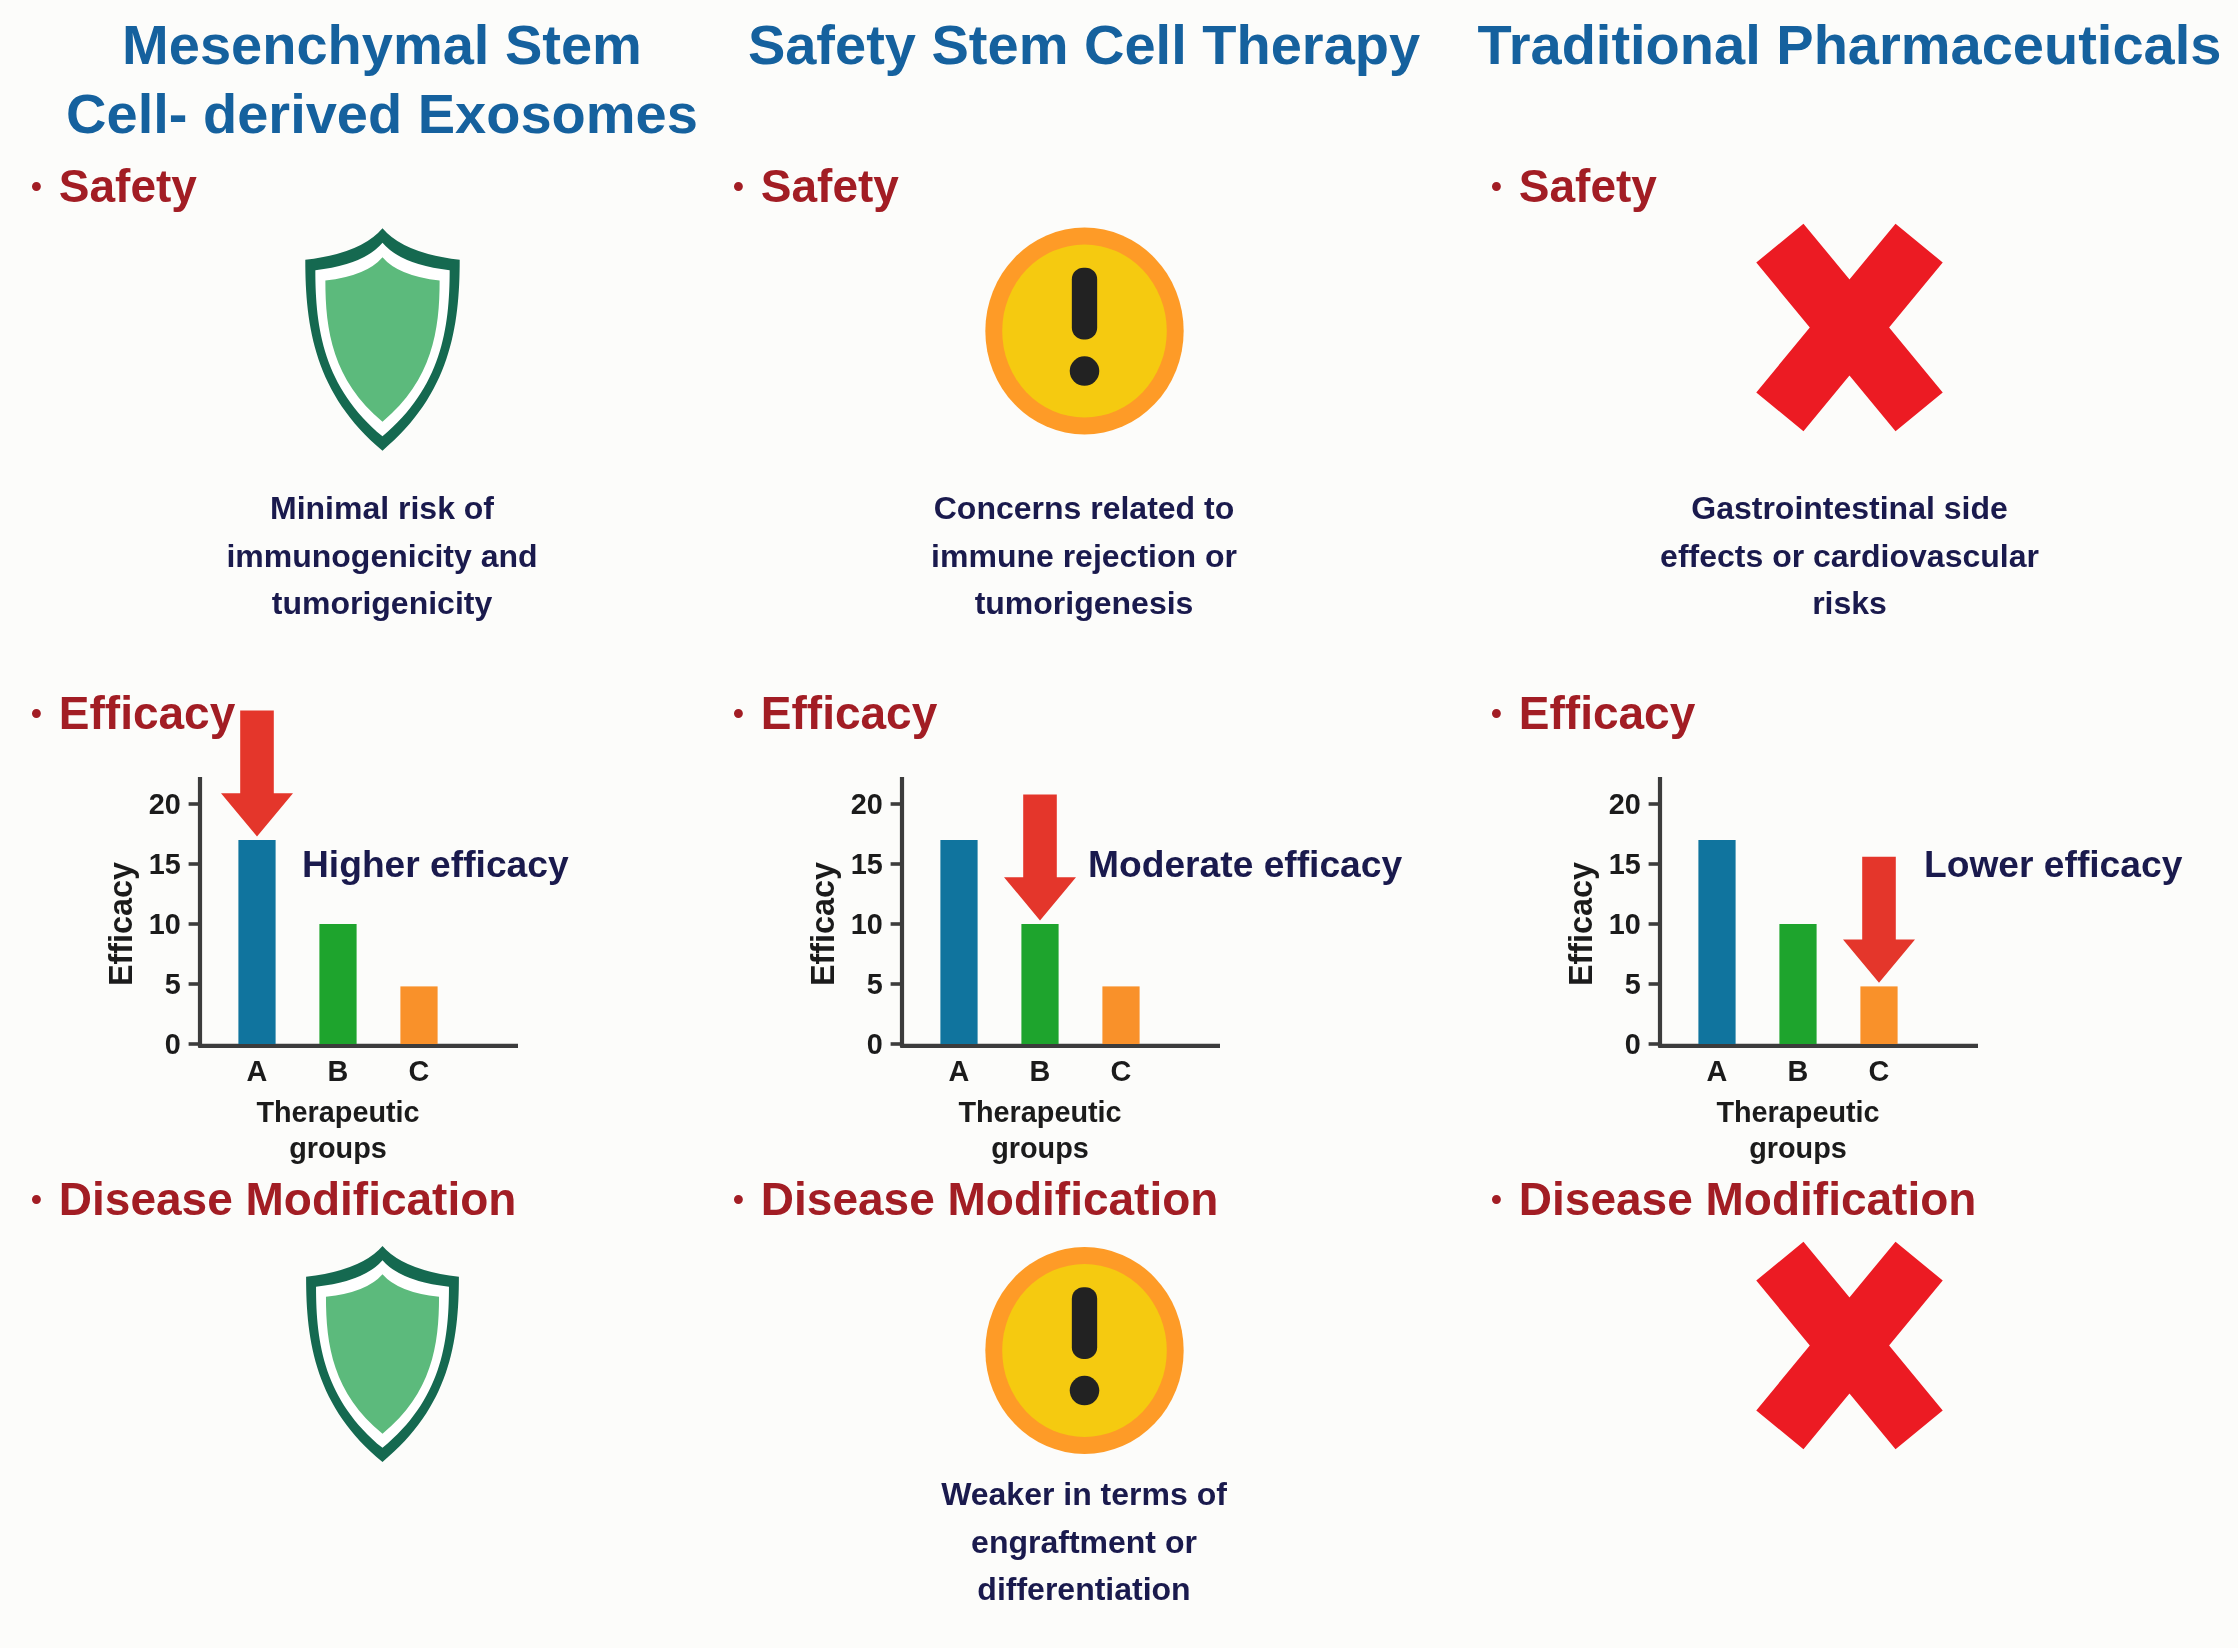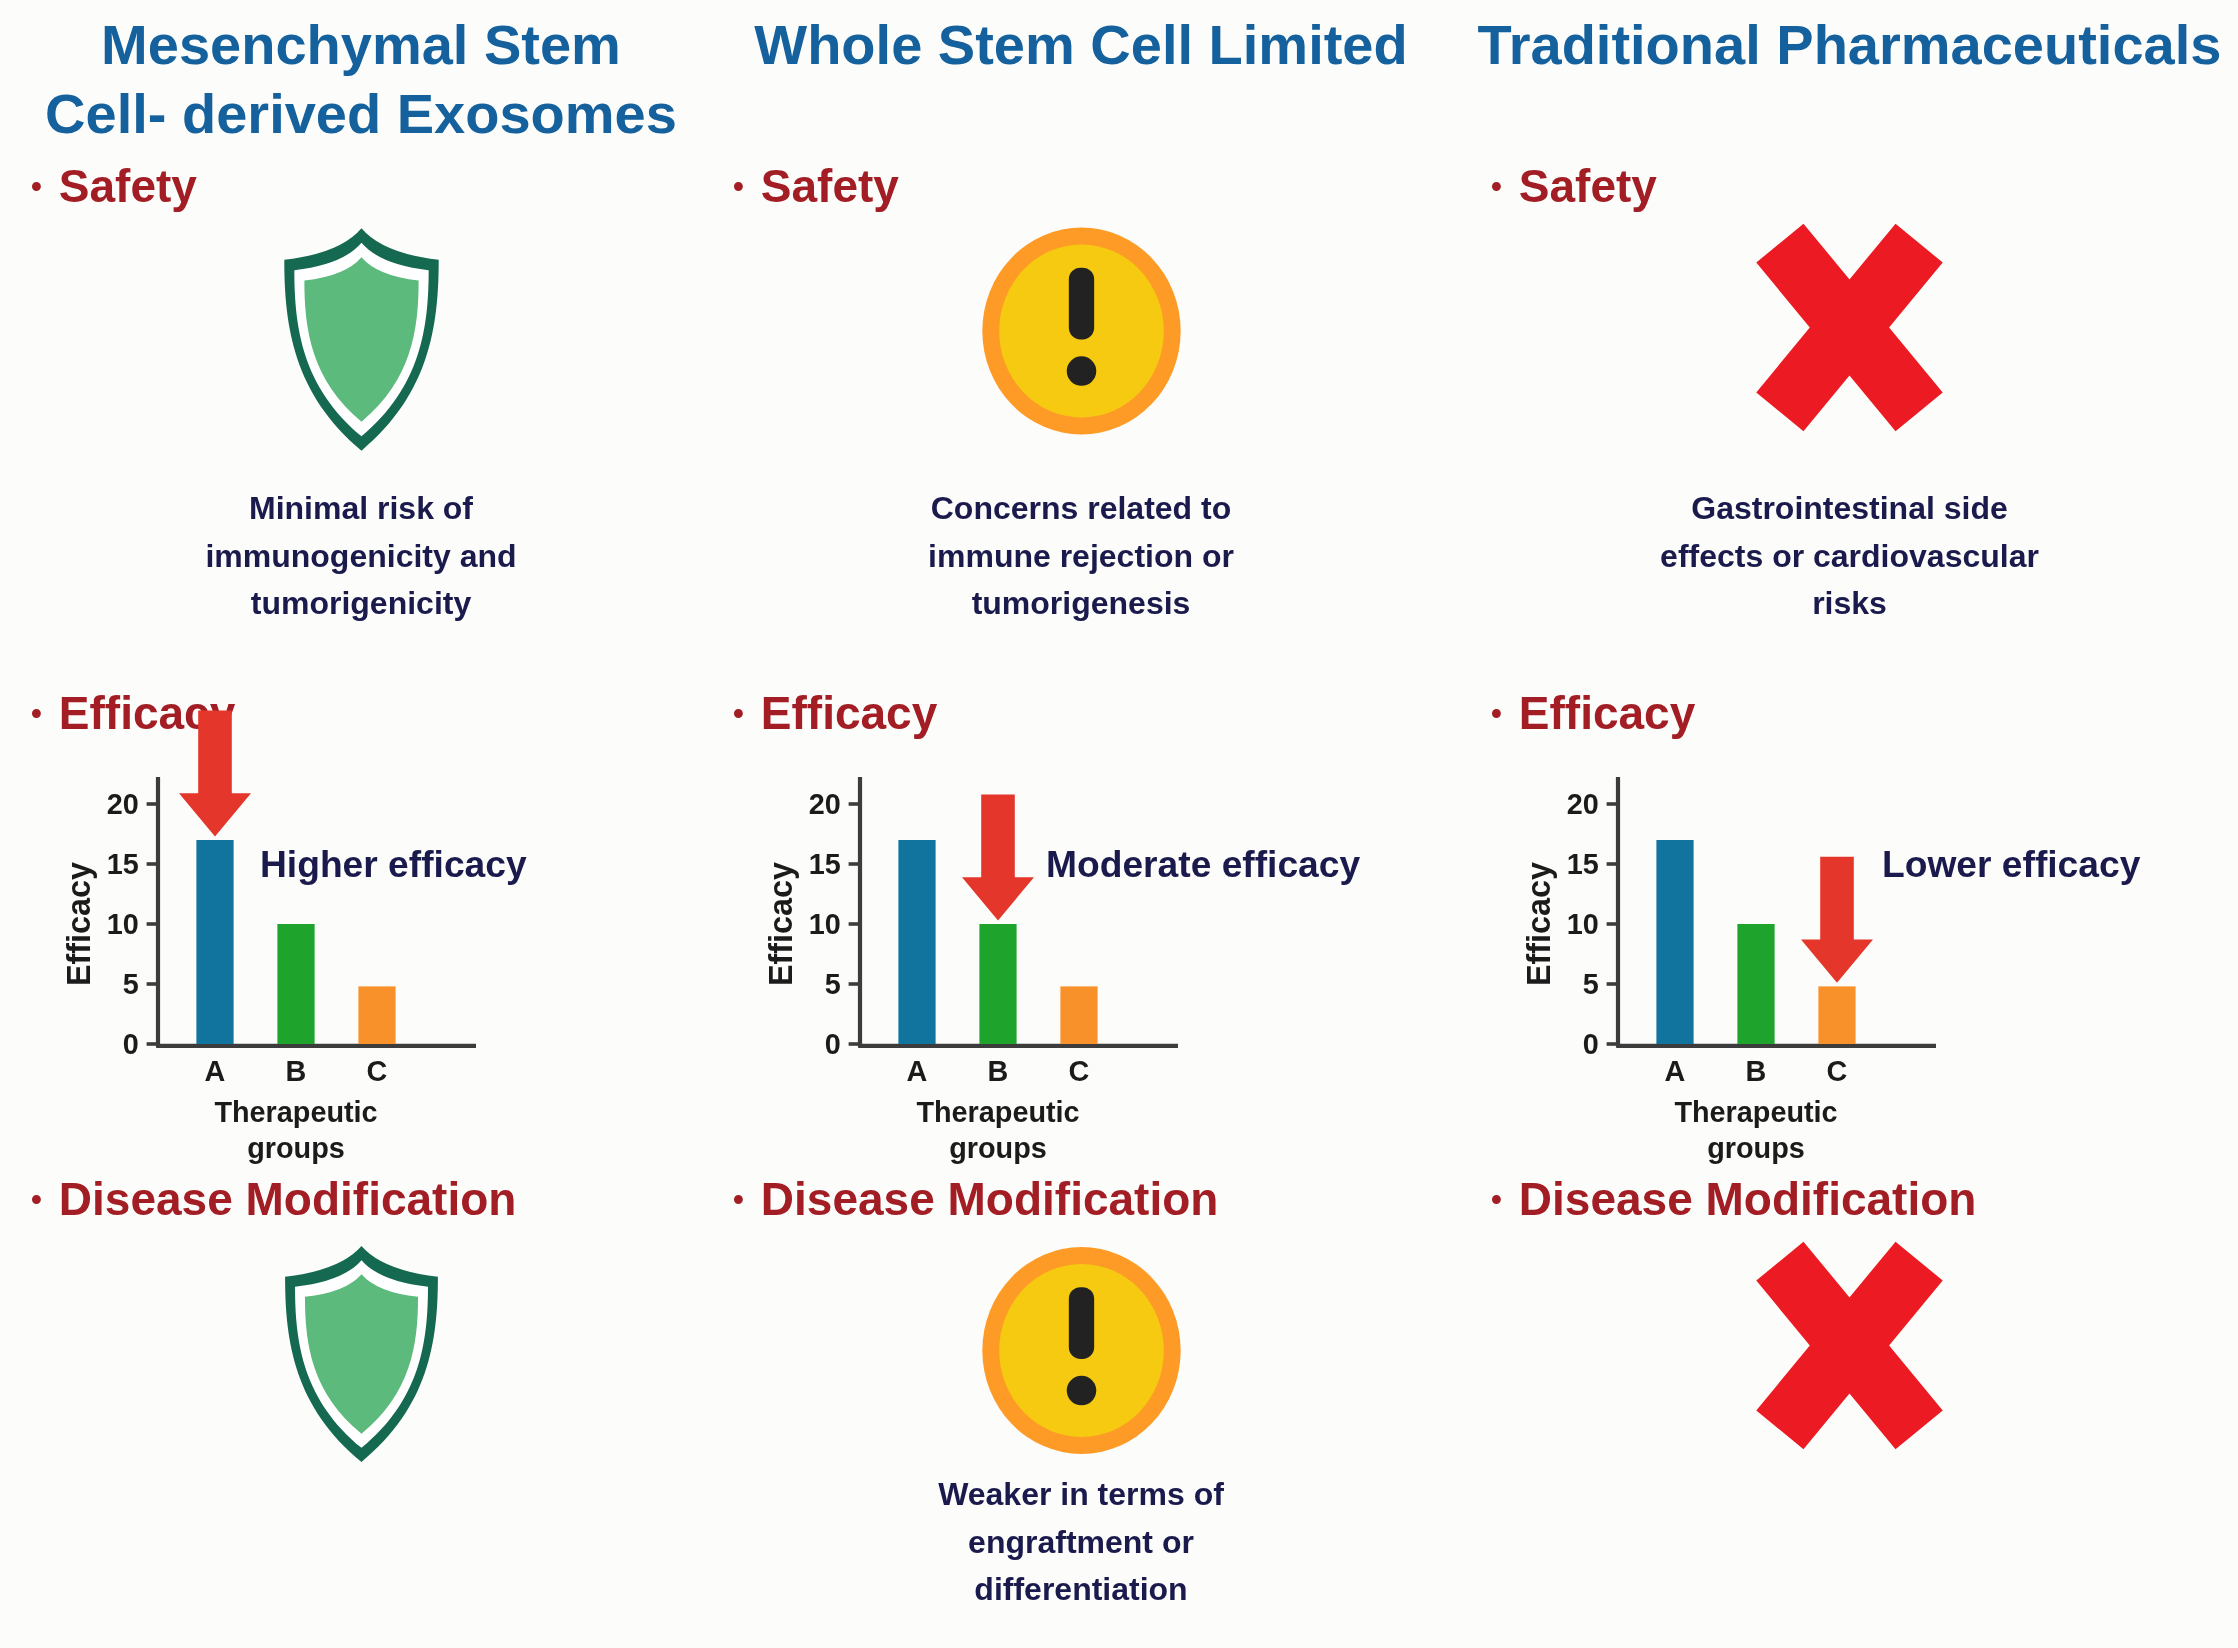--- a/index.html
+++ b/index.html
@@ -28,21 +28,21 @@
     padding-left:31px;
     font-size:46px;font-weight:700;color:#A21D24;
   }
   .bullet .dot{font-size:31px;transform:translateY(1.4px);}
   .iconbox{display:flex;justify-content:center;align-items:flex-start;padding-top:8.4px;}
   .caption{
     margin:0;padding-top:4.2px;
     font-size:32px;font-weight:700;line-height:1.48;
     color:#1A1A4D;text-align:center;white-space:pre-line;
   }
-  .chartbox{padding-left:62px;}
+  .chartbox{padding-left:104px;}
   svg.chart{overflow:visible;display:block;}
   .axis{stroke:#3C3C3C;stroke-width:7;fill:none;}
   .tick-line{stroke:#3C3C3C;stroke-width:6;}
   .tick{font-size:48px;font-weight:700;fill:#1b1b1b;text-anchor:end;}
   .cat{font-size:48px;font-weight:700;fill:#1b1b1b;text-anchor:middle;}
   .xlab{font-size:48px;font-weight:700;fill:#1b1b1b;text-anchor:middle;}
   .ylab{font-size:54px;font-weight:700;fill:#1b1b1b;text-anchor:middle;}
   .annot{font-size:62px;font-weight:700;fill:#1A1A4D;}
   .arrow{fill:#E4362B;}
   .hidden-defs{position:absolute;width:0;height:0;}
@@ -121,21 +121,21 @@
       <svg viewBox="0 0 100 112" width="191" height="228" preserveAspectRatio="none">
         <use href="#shield-shape" fill="#156950"></use>
         <use href="#shield-shape" fill="#ffffff" transform="translate(50 56) scale(0.87) translate(-50 -56)"></use>
         <use href="#shield-shape" fill="#5CBA7C" transform="translate(50 56) scale(0.74) translate(-50 -56)"></use>
       </svg>
     </div>
 
   </section>
 
   <section class="col col-2">
-    <h1 class="hdr">Whole Stem Cell Limited</h1>
+    <h1 class="hdr">Safety Stem Cell Therapy</h1>
 
     <div class="bullet">
       <span class="dot">•</span>
       <span>Safety</span>
     </div>
 
     <div class="iconbox">
       <svg viewBox="0 0 100 102" width="211" height="218">
         <ellipse cx="50" cy="51" rx="47" ry="49" fill="#FE9B27"></ellipse>
         <ellipse cx="50" cy="51" rx="39" ry="41" fill="#F5CA10"></ellipse>

